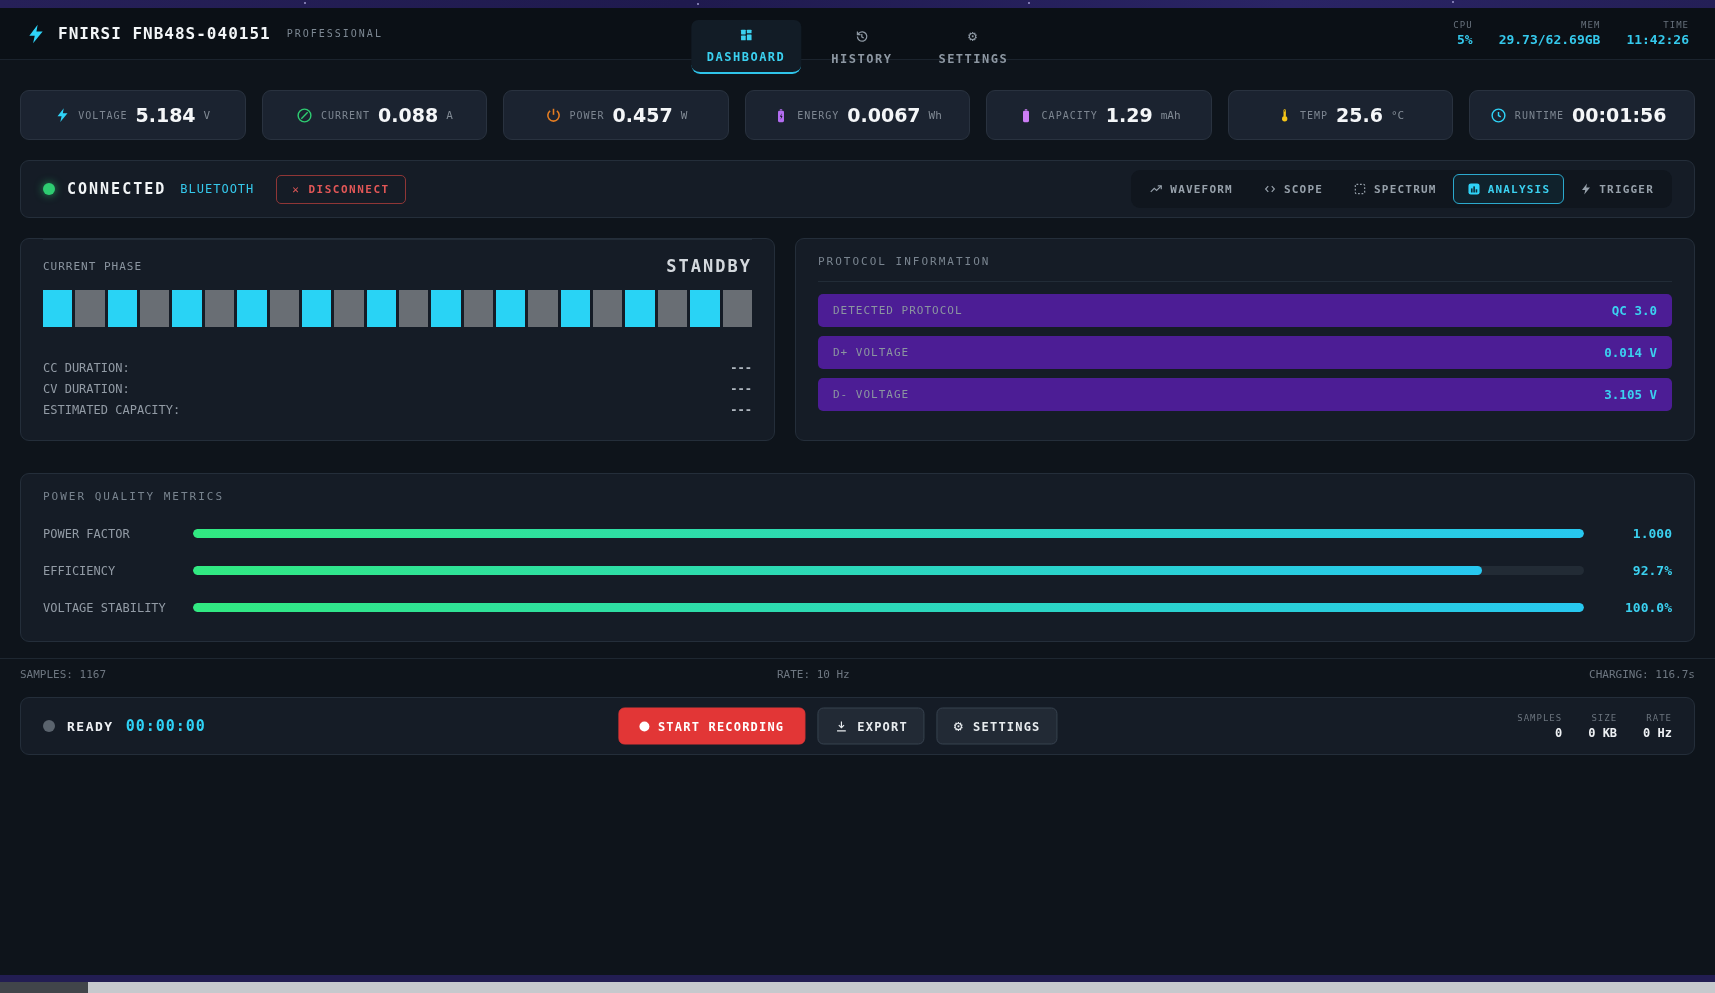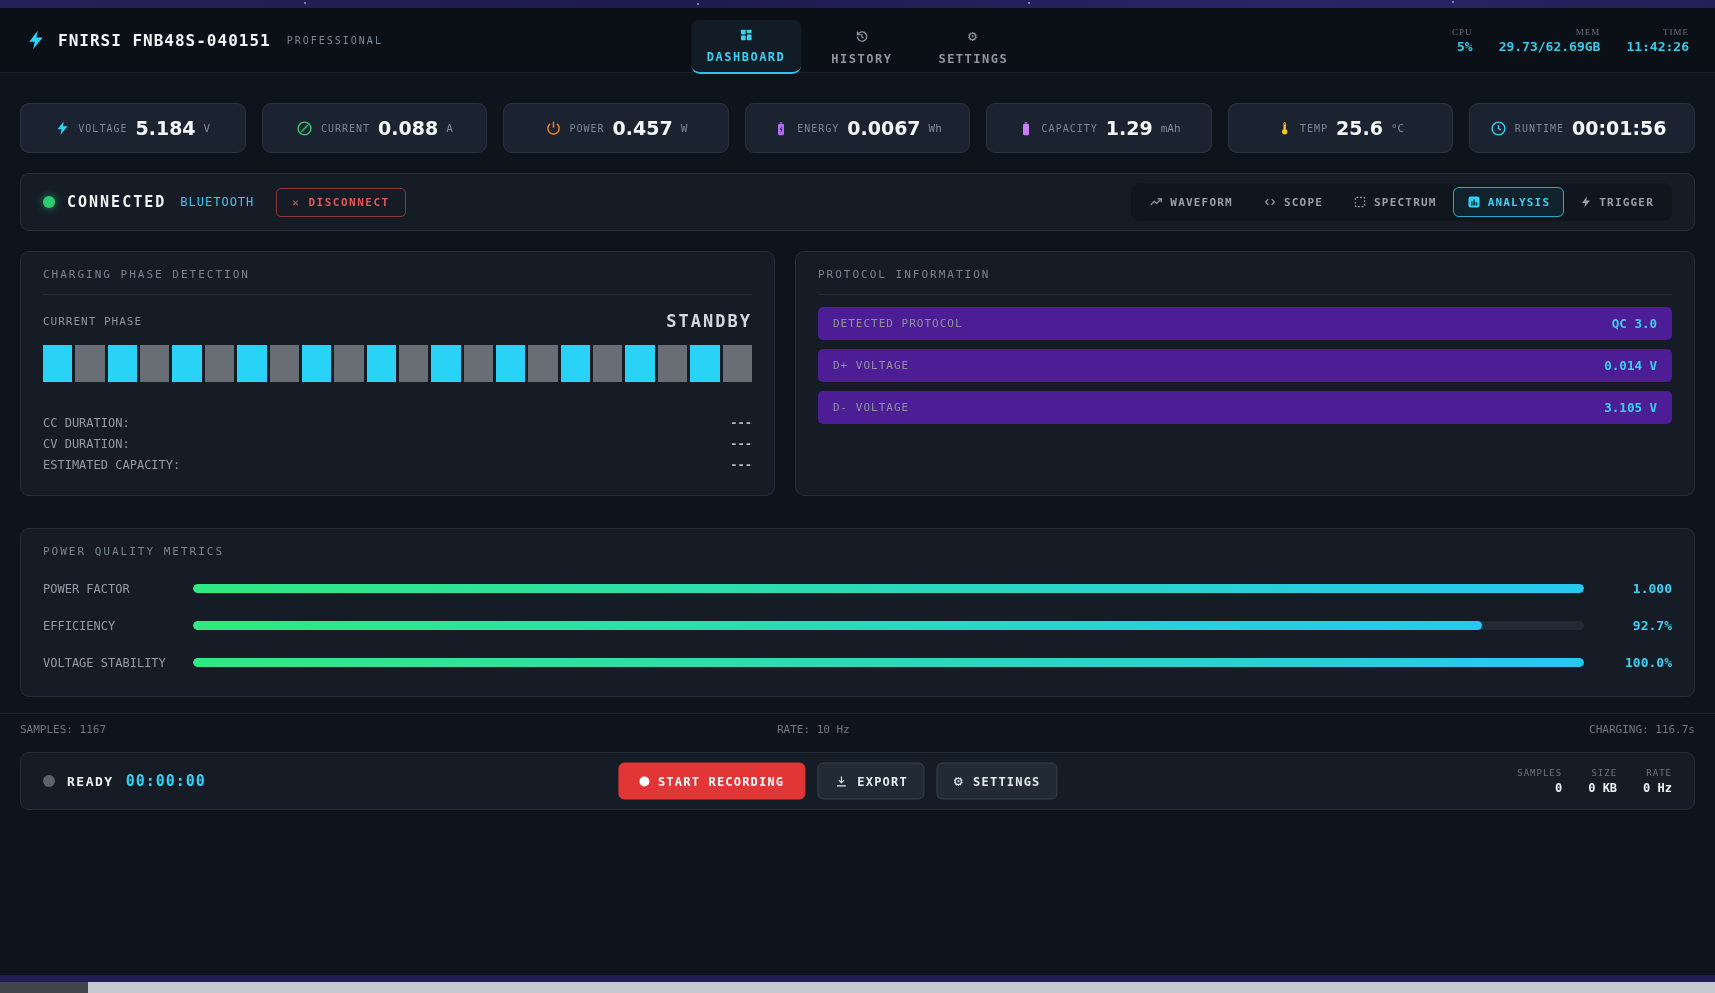--- a/index.html
+++ b/index.html
@@ -8,34 +8,34 @@
 
   .viewport { position:relative; width:1715px; height:993px; }
   .top-strip { position:absolute; top:0; left:0; width:100%; height:8px;
     background:linear-gradient(90deg,#262058,#1f1a4e 40%,#2a2465 75%,#241f56); }
   .star { position:absolute; width:2px; height:2px; border-radius:50%; background:#b9b4e8; opacity:.8; }
 
   .app { position:absolute; top:8px; left:0; width:1715px; height:967px;
     background:#0e141b; color:#e8ecef; }
 
   
-  header { height:65px; background:#0b1016; border-bottom:1px solid #1b232d;
+  header { height:52px; background:#0b1016; border-bottom:1px solid #1b232d;
     display:flex; align-items:center; padding:16px 26px; }
   .brand { display:flex; align-items:center; gap:12px; }
   .brand-title { font-size:16px; font-weight:bold; color:#f2f5f7; letter-spacing:1px; }
   .brand-sub { font-size:10px; color:#7d8893; letter-spacing:2px; margin-left:4px; }
   nav.main-tabs { position:absolute; left:50%; transform:translateX(-50%); top:12px;
     display:flex; gap:14px; align-items:center; }
   .tab { display:flex; align-items:center; gap:8px; padding:8px 16px; border-radius:7px;
     font-size:12px; font-weight:bold; letter-spacing:1.5px; color:#8d97a2; cursor:pointer;flex-direction:column; }
   .tab.active { background:#121c26; color:#3bd1f0; border-bottom:2px solid #2fc4ea;
     border-bottom-left-radius:9px; border-bottom-right-radius:9px; }
   .hdr-stats { margin-left:auto; display:flex; gap:26px; }
   .hstat { display:flex; flex-direction:column; align-items:flex-end; gap:2px; }
-  .hstat-label { font-size:9px; color:#67717c; letter-spacing:1px;font-family:Liberation Serif, serif; }
+  .hstat-label { font-size:9px; color:#67717c; letter-spacing:1px; }
   .hstat-value { font-size:13px; font-weight:bold; color:#35c9ec; }
 
   main { padding:0 20px; }
 
   
   .cards { margin-top:30px; display:grid; grid-template-columns:repeat(7,1fr); gap:16px; }
   .card { height:50px; background:#1b2330; border:1px solid #29323f; border-radius:9px;
     display:flex; align-items:center; justify-content:center; gap:8px; }
   .card .icon { display:flex; align-items:center; }
   .clabel { font-size:10px; color:#7d8691; letter-spacing:1px; }
@@ -330,21 +330,20 @@
                 </svg>
             </span>
             <span>TRIGGER</span>
           </div>
         </div>
       </section>
 
       <div class="panels-row">
 
         <section class="panel">
-          <div class="panel-header">CHARGING PHASE DETECTION</div>
           <div class="panel-divider"></div>
           <div class="panel-body">
             <div class="phase-top">
               <span class="phase-label">CURRENT PHASE</span>
               <span class="phase-value">STANDBY</span>
             </div>
             <div class="segbar" id="segbar">
                 <div class="seg on" style="background: rgb(41, 211, 245);"></div>
                 <div class="seg off" style="background: rgb(105, 110, 116);"></div>
                 <div class="seg on" style="background: rgb(41, 211, 245);"></div>

